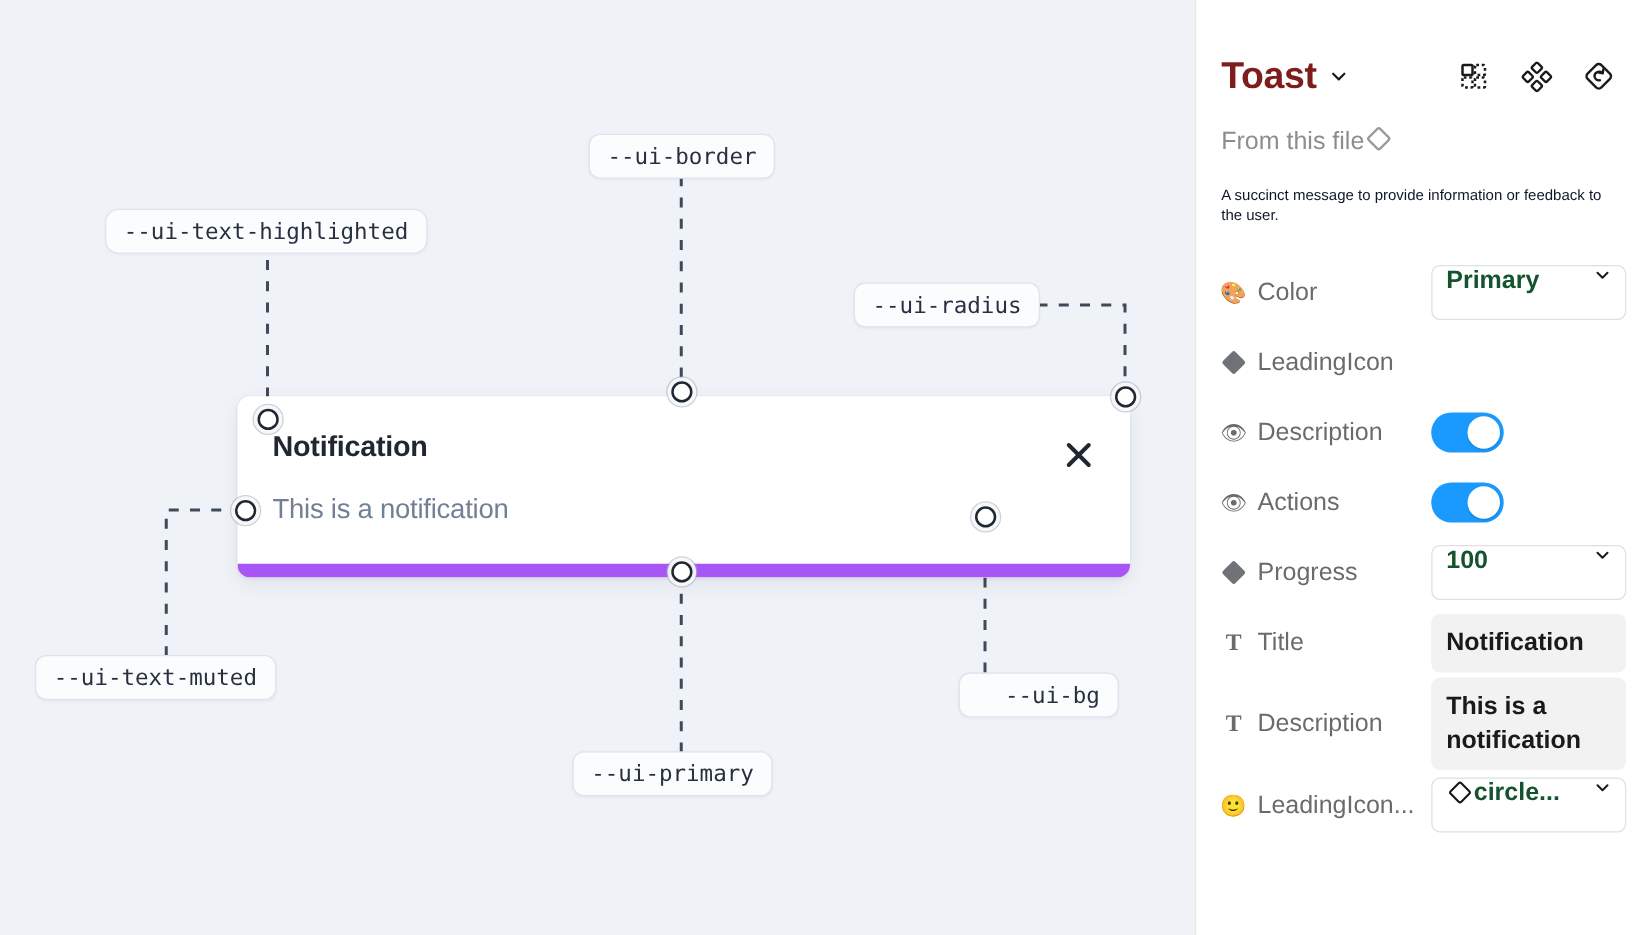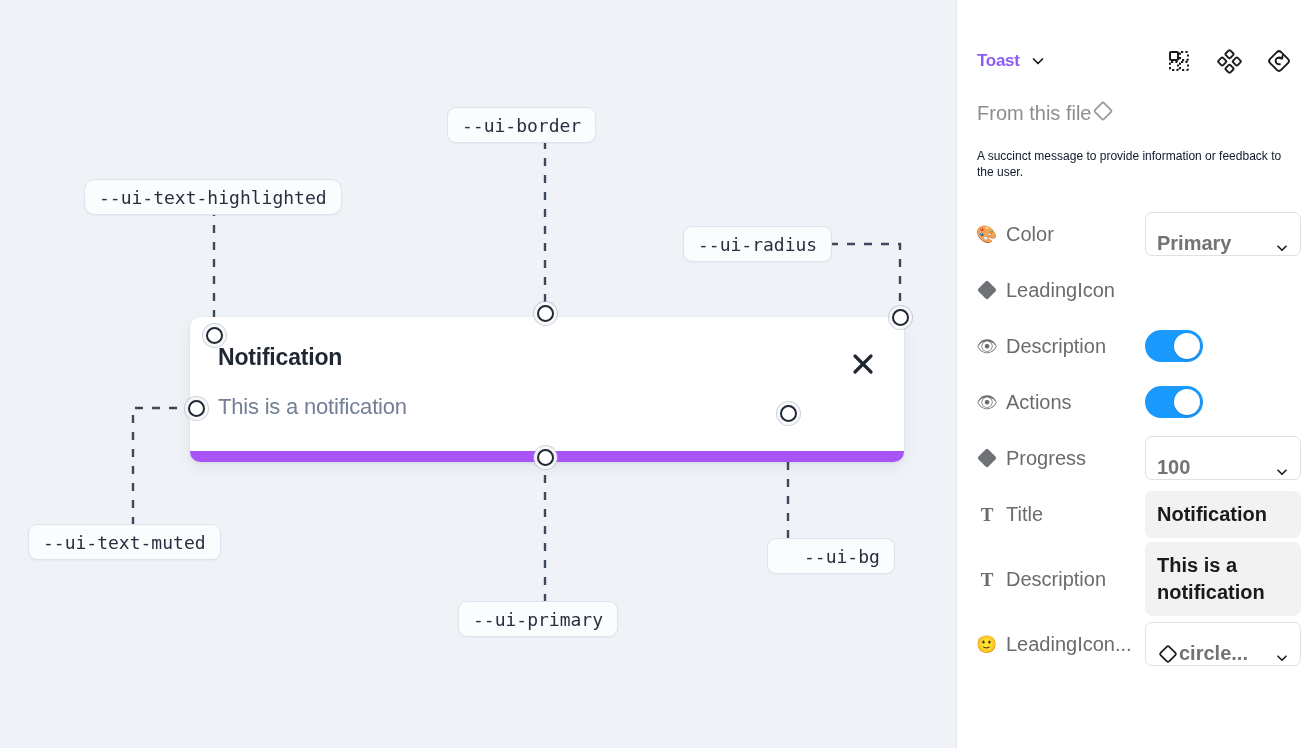--- a/index.html
+++ b/index.html
@@ -84,21 +84,21 @@
     width: 356px; height: 748px;
     background: #ffffff;
     border-left: 1px solid #e6e6e6;
     padding: 0 20px;
   }
   .panel-header {
     display: flex; align-items: center;
     height: 58px; margin-top: 32px;
   }
   .panel-title {
-    font-size: 17px; font-weight: 700; color: #8b5cf6; letter-spacing: -.3px;
+    font-size: 30px; font-weight: 700; color: #7f1d1d; letter-spacing: -.3px;
   }
   .title-chevron { margin-left: 10px; display: flex; align-items: center; }
   .header-icons { margin-left: auto; display: flex; align-items: center; gap: 24px; }
   .hdr-icon { width: 26px; height: 26px; display: flex; align-items: center; justify-content: center; cursor: pointer; }
 
   .from-file-row {
     display: flex; align-items: center; 
     margin-top: 8px; height: 30px;
   }
   .from-file-label { font-size: 20px; color: #8d8d8d; }
@@ -122,23 +122,23 @@
   .prop-ico { width: 20px; flex: 0 0 20px; display: inline-flex; align-items: center; justify-content: center; font-size: 17px; line-height: 1; }
   .prop-ico.serif-t { font-family: "Liberation Serif", serif; font-weight: 700; font-size: 19px; color: #6b6b6b; }
   .diamond-gray { width: 14px; height: 14px; background: #6f7276; transform: rotate(45deg); border-radius: 2px; }
 
   .prop-control { flex: 1; display: flex; justify-content: flex-start; }
 
   .select-box {
     width: 156px; height: 44px;
     border: 1px solid #e0e0e0; border-radius: 7px;
     background: #ffffff;
-    display: flex; align-items: flex-end;
+    display: flex; align-items: flex-start;
     padding: 0 11px;
-    font-size: 20px; font-weight: 600; color: #737373;
+    font-size: 20px; font-weight: 600; color: #14532d;
     cursor: pointer;
   }
   .select-box .sel-val { flex: 1; overflow: hidden; white-space: nowrap; text-overflow: ellipsis; }
   .select-box .sel-chev { flex: 0 0 14px; display: flex; align-items: center; justify-content: flex-end; }
   .select-box .sel-diamond { flex: 0 0 22px; display: flex; align-items: center; }
 
   .text-box {
     width: 156px; min-height: 44px;
     border-radius: 7px;
     background: #f2f2f2;
@@ -198,22 +198,22 @@
       <div class="toast-progress"></div>
     </div>
 
     <div class="dot" style="left:214px; top:335px;"></div>
     <div class="dot" style="left:545px; top:313px;"></div>
     <div class="dot" style="left:900px; top:317px;"></div>
     <div class="dot" style="left:196px; top:408px;"></div>
     <div class="dot" style="left:545px; top:457px;"></div>
     <div class="dot" style="left:788px; top:413px;"></div>
 
-    <div class="chip" style="left:84px;  top:179px;border-radius:11px;">--ui-text-highlighted</div>
-    <div class="chip" style="left:447px; top:107px;">--ui-border</div>
+    <div class="chip" style="left:84px;  top:167px;border-radius:11px;">--ui-text-highlighted</div>
+    <div class="chip" style="left:471px; top:107px;">--ui-border</div>
     <div class="chip" style="left:683px; top:226px;">--ui-radius</div>
     <div class="chip" style="left:28px;  top:524px;">--ui-text-muted</div>
     <div class="chip" style="left:458px; top:601px;">--ui-primary</div>
     <div class="chip" style="left:767px; top:538px;padding-left:36px;">--ui-bg</div>
 
   </div>
 
   <div id="panel">
 
     <div class="panel-header">

